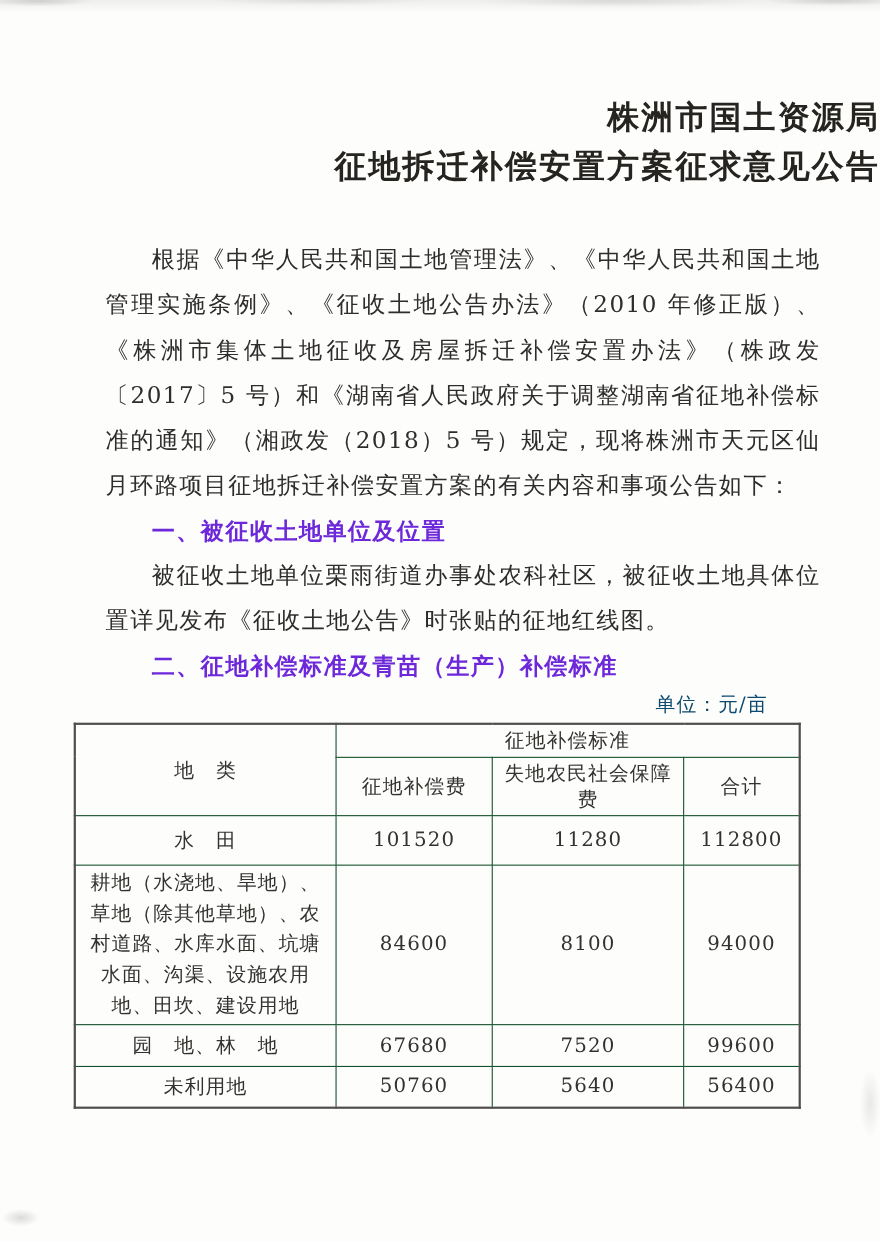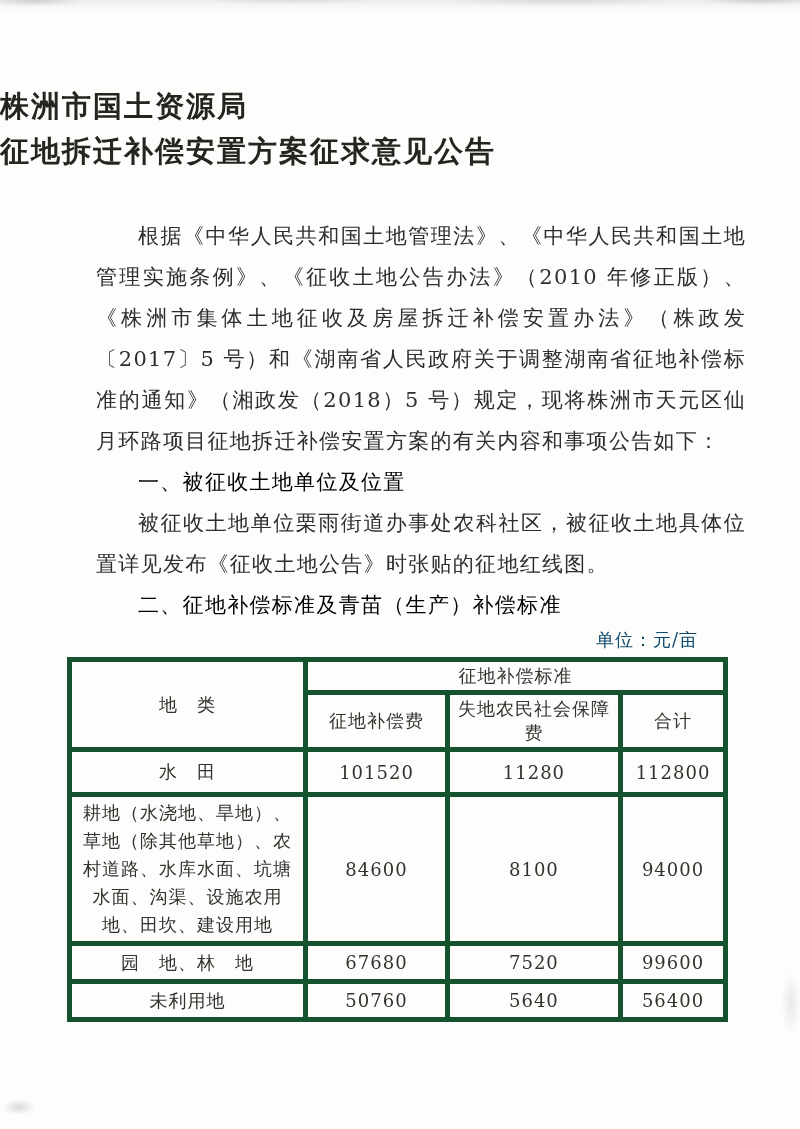--- a/index.html
+++ b/index.html
@@ -40,21 +40,21 @@
   .scan-smudge-br {
     position: absolute;
     right: 0px; bottom: 96px;
     width: 18px; height: 60px;
     background: radial-gradient(ellipse, rgba(170,170,170,.25), transparent 75%);
     pointer-events: none;
   }
 
   .doc-title {
     margin-top: 84px;
-    text-align: left;
+    text-align: right;
     font-size: 29px;
     font-weight: bold;
     letter-spacing: 2px;
     line-height: 45px;
     color: #262421;
   }
 
   .doc-body {
     margin: 42px 54px 0 96px;
     font-size: 21px;
@@ -62,42 +62,42 @@
     letter-spacing: 1.3px;
     text-align: justify;
   }
   .doc-body p {
     margin: 0;
     text-indent: 2em;
   }
   .section-heading {
     text-indent: 2em;
     margin: 0;
-    font-weight: 400;
-    color: #000000;
+    font-weight: 700;
+    color: #6d28d9;
   }
 
   .unit-label {
     margin-top: 2px;
     padding-right: 102px;
     text-align: right;
     font-size: 18px;
     letter-spacing: 1px;
     color: #0c4a6e;
   }
 
   table.comp-table {
     margin: 5px 0 0 67px;
     width: 661px;
     border-collapse: collapse;
     table-layout: fixed;
     border: 2px solid #4f4e4c;
   }
   table.comp-table td {
-    border: 5px solid #14532d;
+    border: 1px solid #14532d;
     text-align: center;
     vertical-align: middle;
     font-size: 18px;
     letter-spacing: 1px;
     padding: 2px 4px;
     color: #33322f;
   }
   .col-land  { width: 36.0%; }
   .col-comp  { width: 21.6%; }
   .col-soc   { width: 26.4%; }

